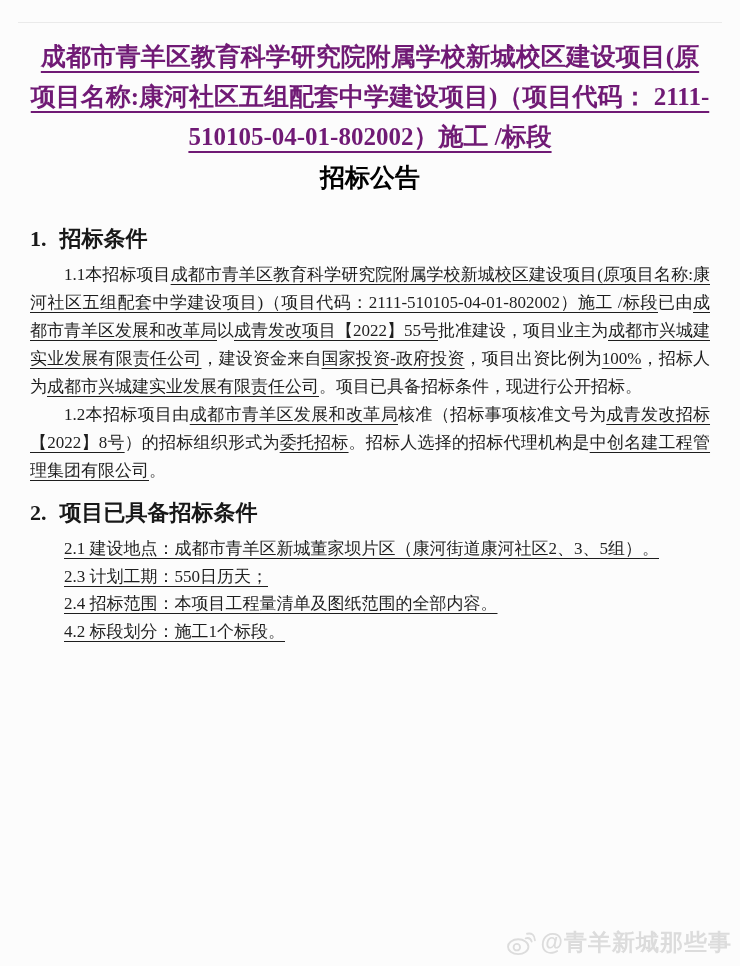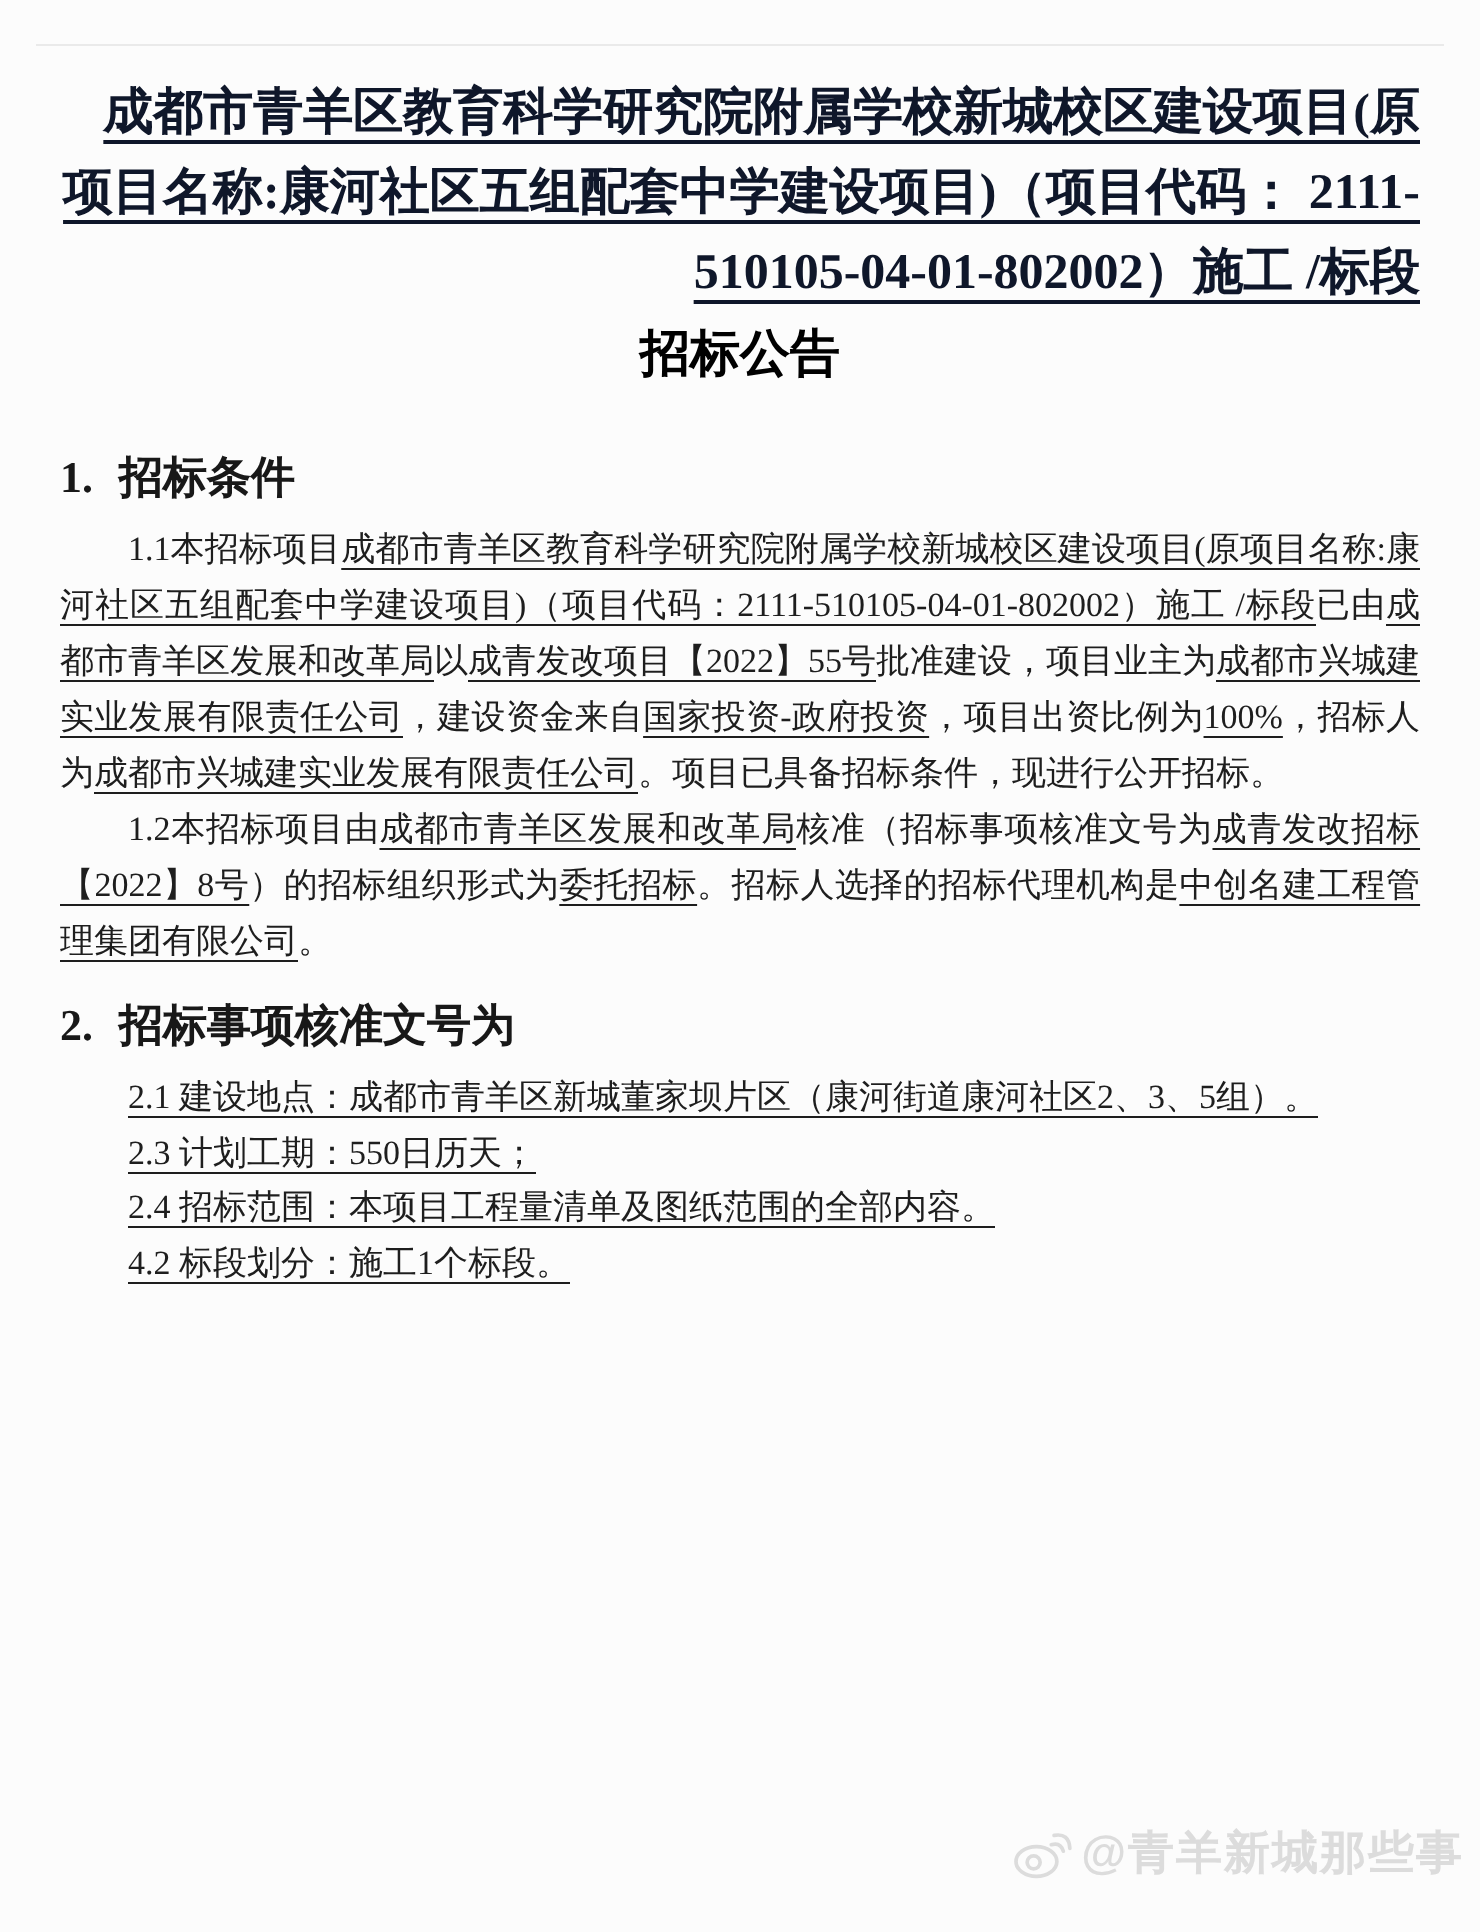--- a/index.html
+++ b/index.html
@@ -35,22 +35,22 @@
     margin: 22px 18px 0;
   }
   
   .document {
     padding: 14px 30px 0;
     color: #1e1e1e;
   }
   .doc-title {
     margin: 0;
     font-size: 25px; line-height: 40px; font-weight: 700;
-    text-align: right;
-    color: #0f172a;
+    text-align: center;
+    color: #701a75;
   }
   .doc-title .u-part {
     text-decoration: underline;
     text-underline-offset: 6px;
     text-decoration-thickness: 2px;
   }
   .doc-subtitle {
     margin: 0 0 26px;
     font-size: 25px; line-height: 42px; font-weight: 700;
     text-align: center;
@@ -75,21 +75,21 @@
   }
   .items .para { line-height: 27.5px; }
   .u {
     text-decoration: underline;
     text-underline-offset: 4px;
     text-decoration-thickness: 1px;
   }
   
   .watermark {
     position: absolute;
-    right: 8px; bottom: 24px;
+    right: 8px; bottom: 8px;
     display: flex; align-items: center; gap: 5px;
     color: #dcdcdc;
     font-family: "Liberation Sans", sans-serif;
     font-size: 23px; font-weight: 700;
     letter-spacing: 1px;
     pointer-events: none;
   }
   .watermark svg { display: block; }
 </style>
 </head>
@@ -108,21 +108,21 @@
     <div class="doc-subtitle">招标公告</div>
 
     <div class="section-heading">
       <span class="num">1.</span><span>招标条件</span>
     </div>
 
     <p class="para"><span>1.1本招标项目</span><span class="u">成都市青羊区教育科学研究院附属学校新城校区建设项目(原项目名称:康河社区五组配套中学建设项目)（项目代码：2111-510105-04-01-802002）施工 /标段</span><span>已由</span><span class="u">成都市青羊区发展和改革局</span><span>以</span><span class="u">成青发改项目【2022】55号</span><span>批准建设，项目业主为</span><span class="u">成都市兴城建实业发展有限责任公司</span><span>，建设资金来自</span><span class="u">国家投资-政府投资</span><span>，项目出资比例为</span><span class="u">100%</span><span>，招标人为</span><span class="u">成都市兴城建实业发展有限责任公司</span><span>。项目已具备招标条件，现进行公开招标。</span></p>
     <p class="para"><span>1.2本招标项目由</span><span class="u">成都市青羊区发展和改革局</span><span>核准（招标事项核准文号为</span><span class="u">成青发改招标【2022】8号</span><span>）的招标组织形式为</span><span class="u">委托招标</span><span>。招标人选择的招标代理机构是</span><span class="u">中创名建工程管理集团有限公司</span><span>。</span></p>
 
     <div class="section-heading">
-      <span class="num">2.</span><span>招标事项核准文号为</span>
+      <span class="num">2.</span><span>项目已具备招标条件</span>
     </div>
 
     <div class="items">
       <p class="para"><span class="u">2.1 建设地点：成都市青羊区新城董家坝片区（康河街道康河社区2、3、5组）。</span></p>
       <p class="para"><span class="u">2.3 计划工期：550日历天；</span></p>
       <p class="para"><span class="u">2.4 招标范围：本项目工程量清单及图纸范围的全部内容。</span></p>
       <p class="para"><span class="u">4.2 标段划分：施工1个标段。</span></p>
     </div>
 
   </div>

